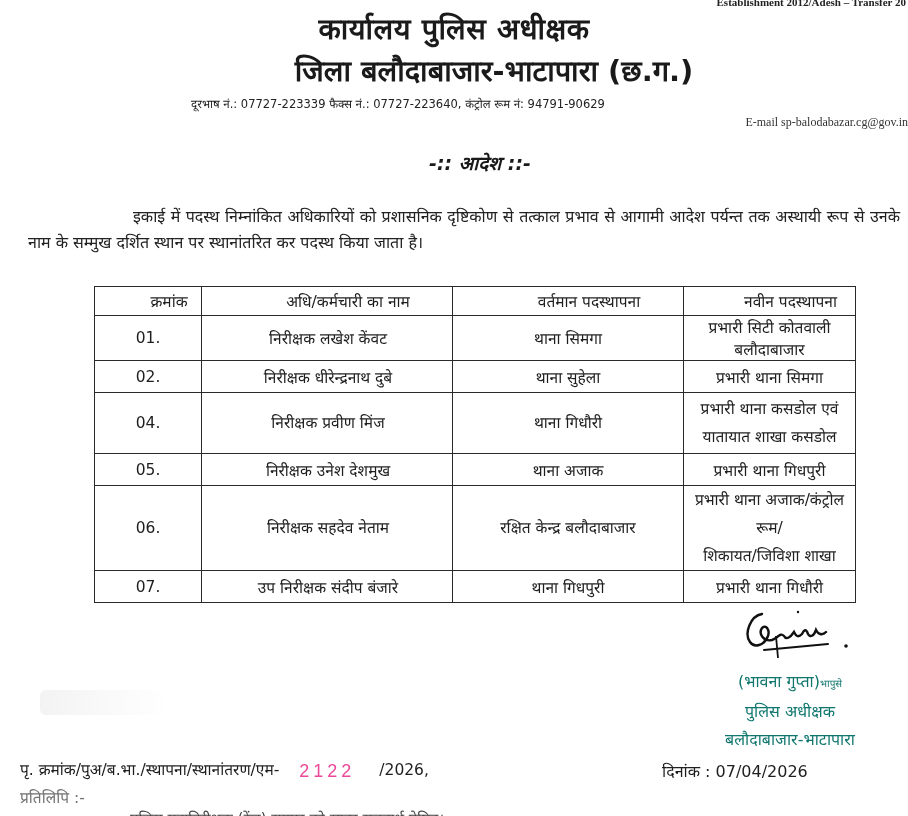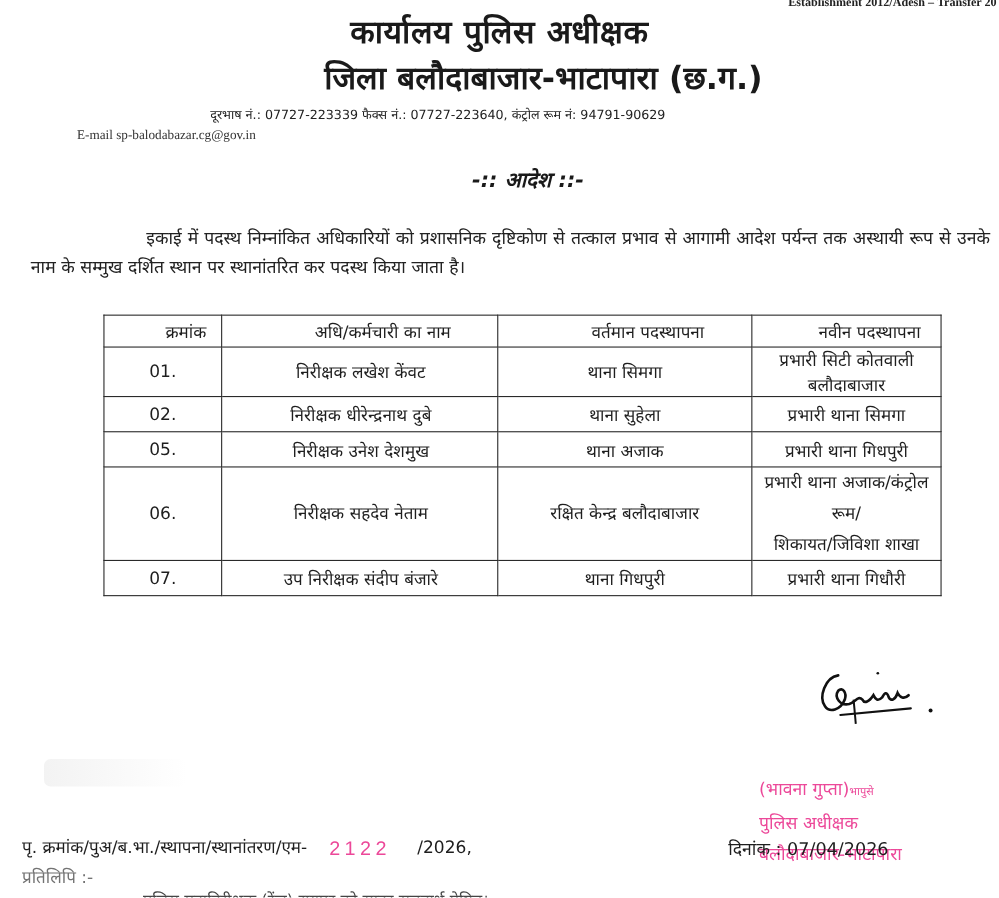--- a/index.html
+++ b/index.html
@@ -17,21 +17,21 @@
     letter-spacing:0.5px;
   }
   .title2 {
     left:40px; width:908px; top:50px; text-align:center; font-size:29px; font-weight:bold;
   }
   .contact {
     left:0; width:756px; top:96px; text-align:center; font-size:11.5px; color:#222;
     padding-left:40px; box-sizing:border-box;
   }
   .email {
-    left:0; width:908px; top:115px; text-align:left; font-family:"Liberation Serif", serif;
+    left:0; width:908px; top:115px; text-align:right; font-family:"Liberation Serif", serif;
     font-size:12px; color:#333; padding-left:70px; box-sizing:border-box;
   }
   .order-heading {
     left:0; width:908px; top:150px; text-align:center; font-size:19px; font-weight:bold;
     padding-left:52px; box-sizing:border-box;font-style:italic;
   }
   .para {
     left:28px; width:872px; top:204px; font-size:16px; line-height:26px; color:#222;
     text-align:justify;
   }
@@ -49,22 +49,22 @@
   table.transfer td { height:31px; }
   table.transfer td.name { text-align:center; padding-left:8px; }
   table.transfer tr.tall td { height:60px; line-height:28px; }
   .col-sn { width:52px; }
   .col-name { width:196px; }
   .col-cur { width:176px; }
   .signature {
     left:740px; top:606px; width:120px; height:55px;
   }
   .sig-block {
-    left:690px; top:704px; width:200px; font-size:16px; line-height:28px;
-    color:#ec4899;
+    left:690px; top:668px; width:200px; text-align:center; font-size:16px; line-height:28px;
+    color:#0f766e;
   }
   .sig-block .small { font-size:10px; }
   .ref-line {
     left:20px; top:758px; font-size:15.5px; color:#1e1e1e; white-space:nowrap;
   }
   .ref-num {
     display:inline-block; font-family:Liberation Sans, sans-serif; color:#ec4899;
     font-size:18px; letter-spacing:4px; margin:0 24px 0 20px; vertical-align:-2px;
   }
   .date-line {
@@ -111,20 +111,29 @@
       <td class="name">निरीक्षक लखेश केंवट</td>
       <td>थाना सिमगा</td>
       <td>प्रभारी सिटी कोतवाली बलौदाबाजार</td>
     </tr>
     <tr>
       <td>02.</td>
       <td class="name">निरीक्षक धीरेन्द्रनाथ दुबे</td>
       <td>थाना सुहेला</td>
       <td>प्रभारी थाना सिमगा</td>
     </tr>
+    <tr class="tall">
+      <td>04.</td>
+      <td class="name">निरीक्षक प्रवीण मिंज</td>
+      <td>थाना गिधौरी</td>
+      <td>
+          <div>प्रभारी थाना कसडोल एवं</div>
+          <div>यातायात शाखा कसडोल</div>
+        </td>
+    </tr>
     <tr>
       <td>05.</td>
       <td class="name">निरीक्षक उनेश देशमुख</td>
       <td>थाना अजाक</td>
       <td>प्रभारी थाना गिधपुरी</td>
     </tr>
     <tr class="tall">
       <td>06.</td>
       <td class="name">निरीक्षक सहदेव नेताम</td>
       <td>रक्षित केन्द्र बलौदाबाजार</td>

